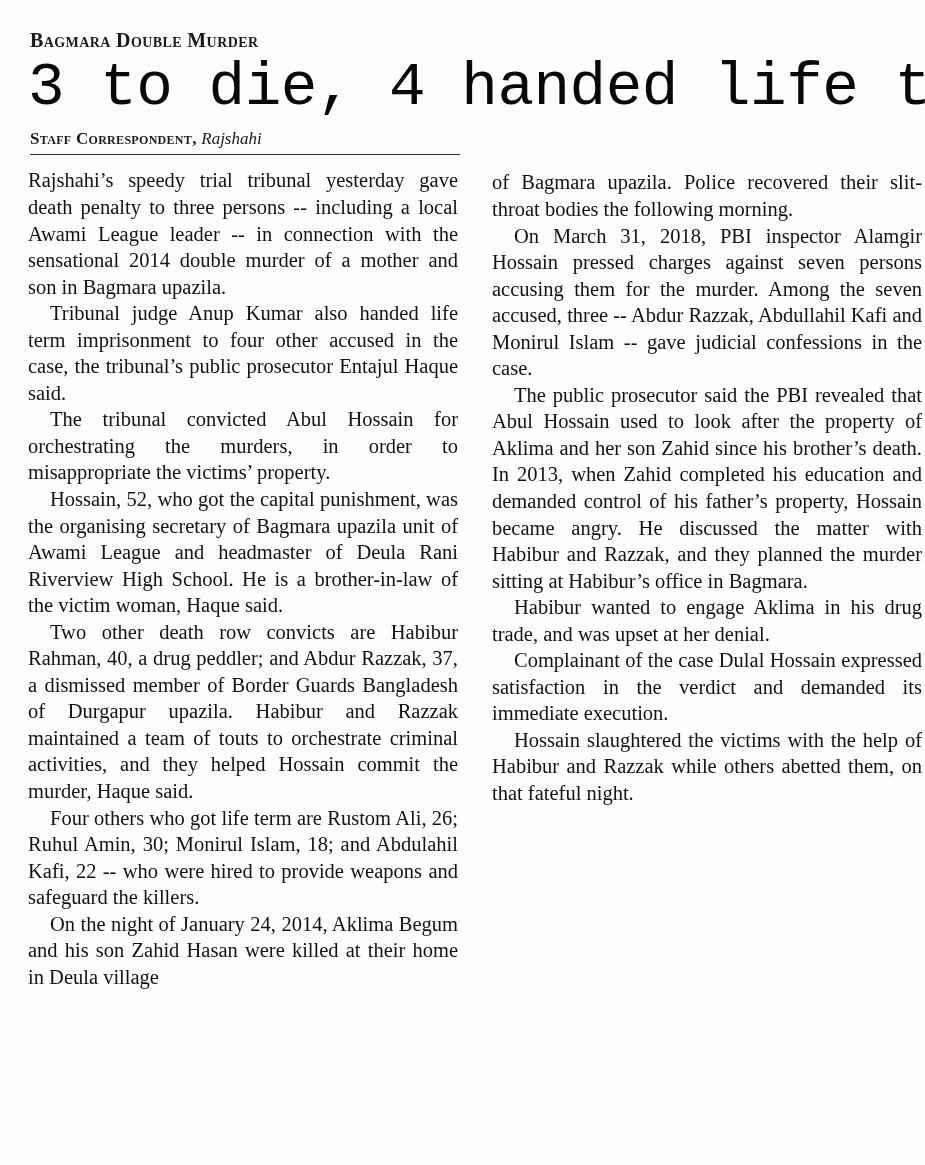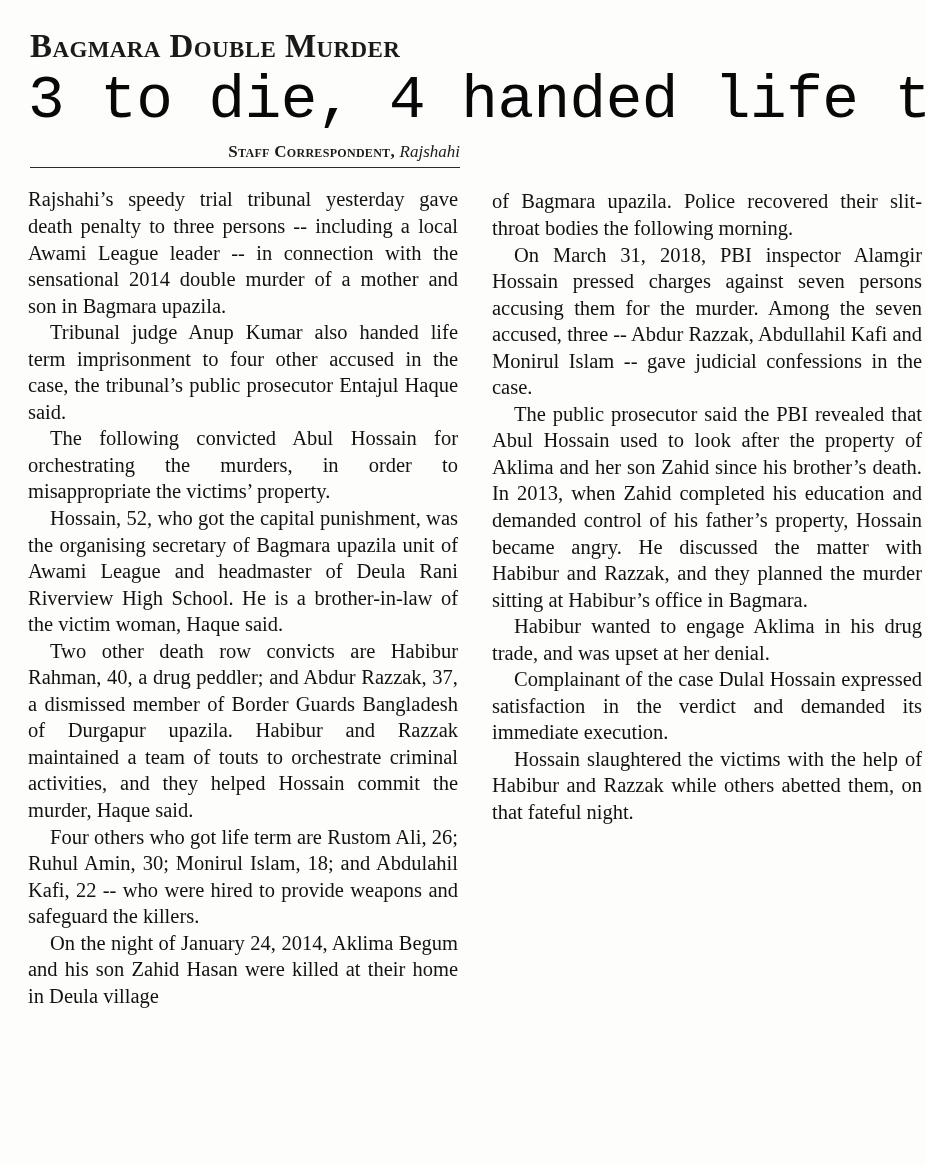--- a/index.html
+++ b/index.html
@@ -17,42 +17,41 @@
   .page {
     position: relative;
     width: 925px;
     height: 1165px;
     box-sizing: border-box;
     padding: 30px 24px 10px 28px;
     background: #fdfdfb;
   }
   .kicker {
     font-family: "Liberation Serif", serif;
-    font-size: 33px;
+    font-size: 20px;
     letter-spacing: 0.4px;
     color: #1a1a1a;
     font-variant: small-caps;
     font-weight: 600;
     line-height: 1.0;
     margin: 0 0 6px 2px;
   }
   .headline {
     font-family: Liberation Mono, monospace;
     font-size: 61px;
     line-height: 1.04;
     font-weight: 400;
     color: #080808;
     margin: 2px 0 10px 0;
     letter-spacing: -0.5px;
     white-space: nowrap;
   }
   .byline-wrap {
     width: 430px;
     margin: 6px 0 0 2px;
-    text-align: right;
   }
   .byline {
     font-size: 17px;
     font-variant: small-caps;
     font-weight: 700;
     letter-spacing: 0.3px;
     color: #1a1a1a;
     padding-bottom: 5px;
   }
   .byline .place {
@@ -63,21 +62,21 @@
     font-size: 17px;
   }
   .byline-rule {
     border-top: 1.6px solid #2b2b2b;
     width: 100%;
     margin-bottom: 2px;
   }
   .columns {
     display: flex;
     gap: 34px;
-    margin-top: 18px;
+    margin-top: 12px;
   }
   .col {
     width: 430px;
     flex: 0 0 430px;
   }
   .col.right {
     padding-top: 2px;
   }
   .col p {
     margin: 0;
@@ -108,21 +107,21 @@
       <span class="place">Rajshahi</span>
     </div>
     <div class="byline-rule"></div>
   </div>
 
   <div class="columns">
 
     <div class="col left">
       <p class="first">Rajshahi’s speedy trial tribunal yesterday gave death penalty to three persons -- including a local Awami League leader -- in connection with the sensational 2014 double murder of a mother and son in Bagmara upazila.</p>
       <p>Tribunal judge Anup Kumar also handed life term imprisonment to four other accused in the case, the tribunal’s public prosecutor Entajul Haque said.</p>
-      <p>The following convicted Abul Hossain for orchestrating the murders, in order to misappropriate the victims’ property.</p>
+      <p>The tribunal convicted Abul Hossain for orchestrating the murders, in order to misappropriate the victims’ property.</p>
       <p>Hossain, 52, who got the capital punishment, was the organising secretary of Bagmara upazila unit of Awami League and headmaster of Deula Rani Riverview High School. He is a brother-in-law of the victim woman, Haque said.</p>
       <p>Two other death row convicts are Habibur Rahman, 40, a drug peddler; and Abdur Razzak, 37, a dismissed member of Border Guards Bangladesh of Durgapur upazila. Habibur and Razzak maintained a team of touts to orchestrate criminal activities, and they helped Hossain commit the murder, Haque said.</p>
       <p>Four others who got life term are Rustom Ali, 26; Ruhul Amin, 30; Monirul Islam, 18; and Abdulahil Kafi, 22 -- who were hired to provide weapons and safeguard the killers.</p>
       <p>On the night of January 24, 2014, Aklima Begum and his son Zahid Hasan were killed at their home in Deula village</p>
     </div>
 
     <div class="col right">
       <p class="first">of Bagmara upazila. Police recovered their slit-throat bodies the following morning.</p>
       <p>On March 31, 2018, PBI inspector Alamgir Hossain pressed charges against seven persons accusing them for the murder. Among the seven accused, three -- Abdur Razzak, Abdullahil Kafi and Monirul Islam -- gave judicial confessions in the case.</p>
       <p>The public prosecutor said the PBI revealed that Abul Hossain used to look after the property of Aklima and her son Zahid since his brother’s death. In 2013, when Zahid completed his education and demanded control of his father’s property, Hossain became angry. He discussed the matter with Habibur and Razzak, and they planned the murder sitting at Habibur’s office in Bagmara.</p>

